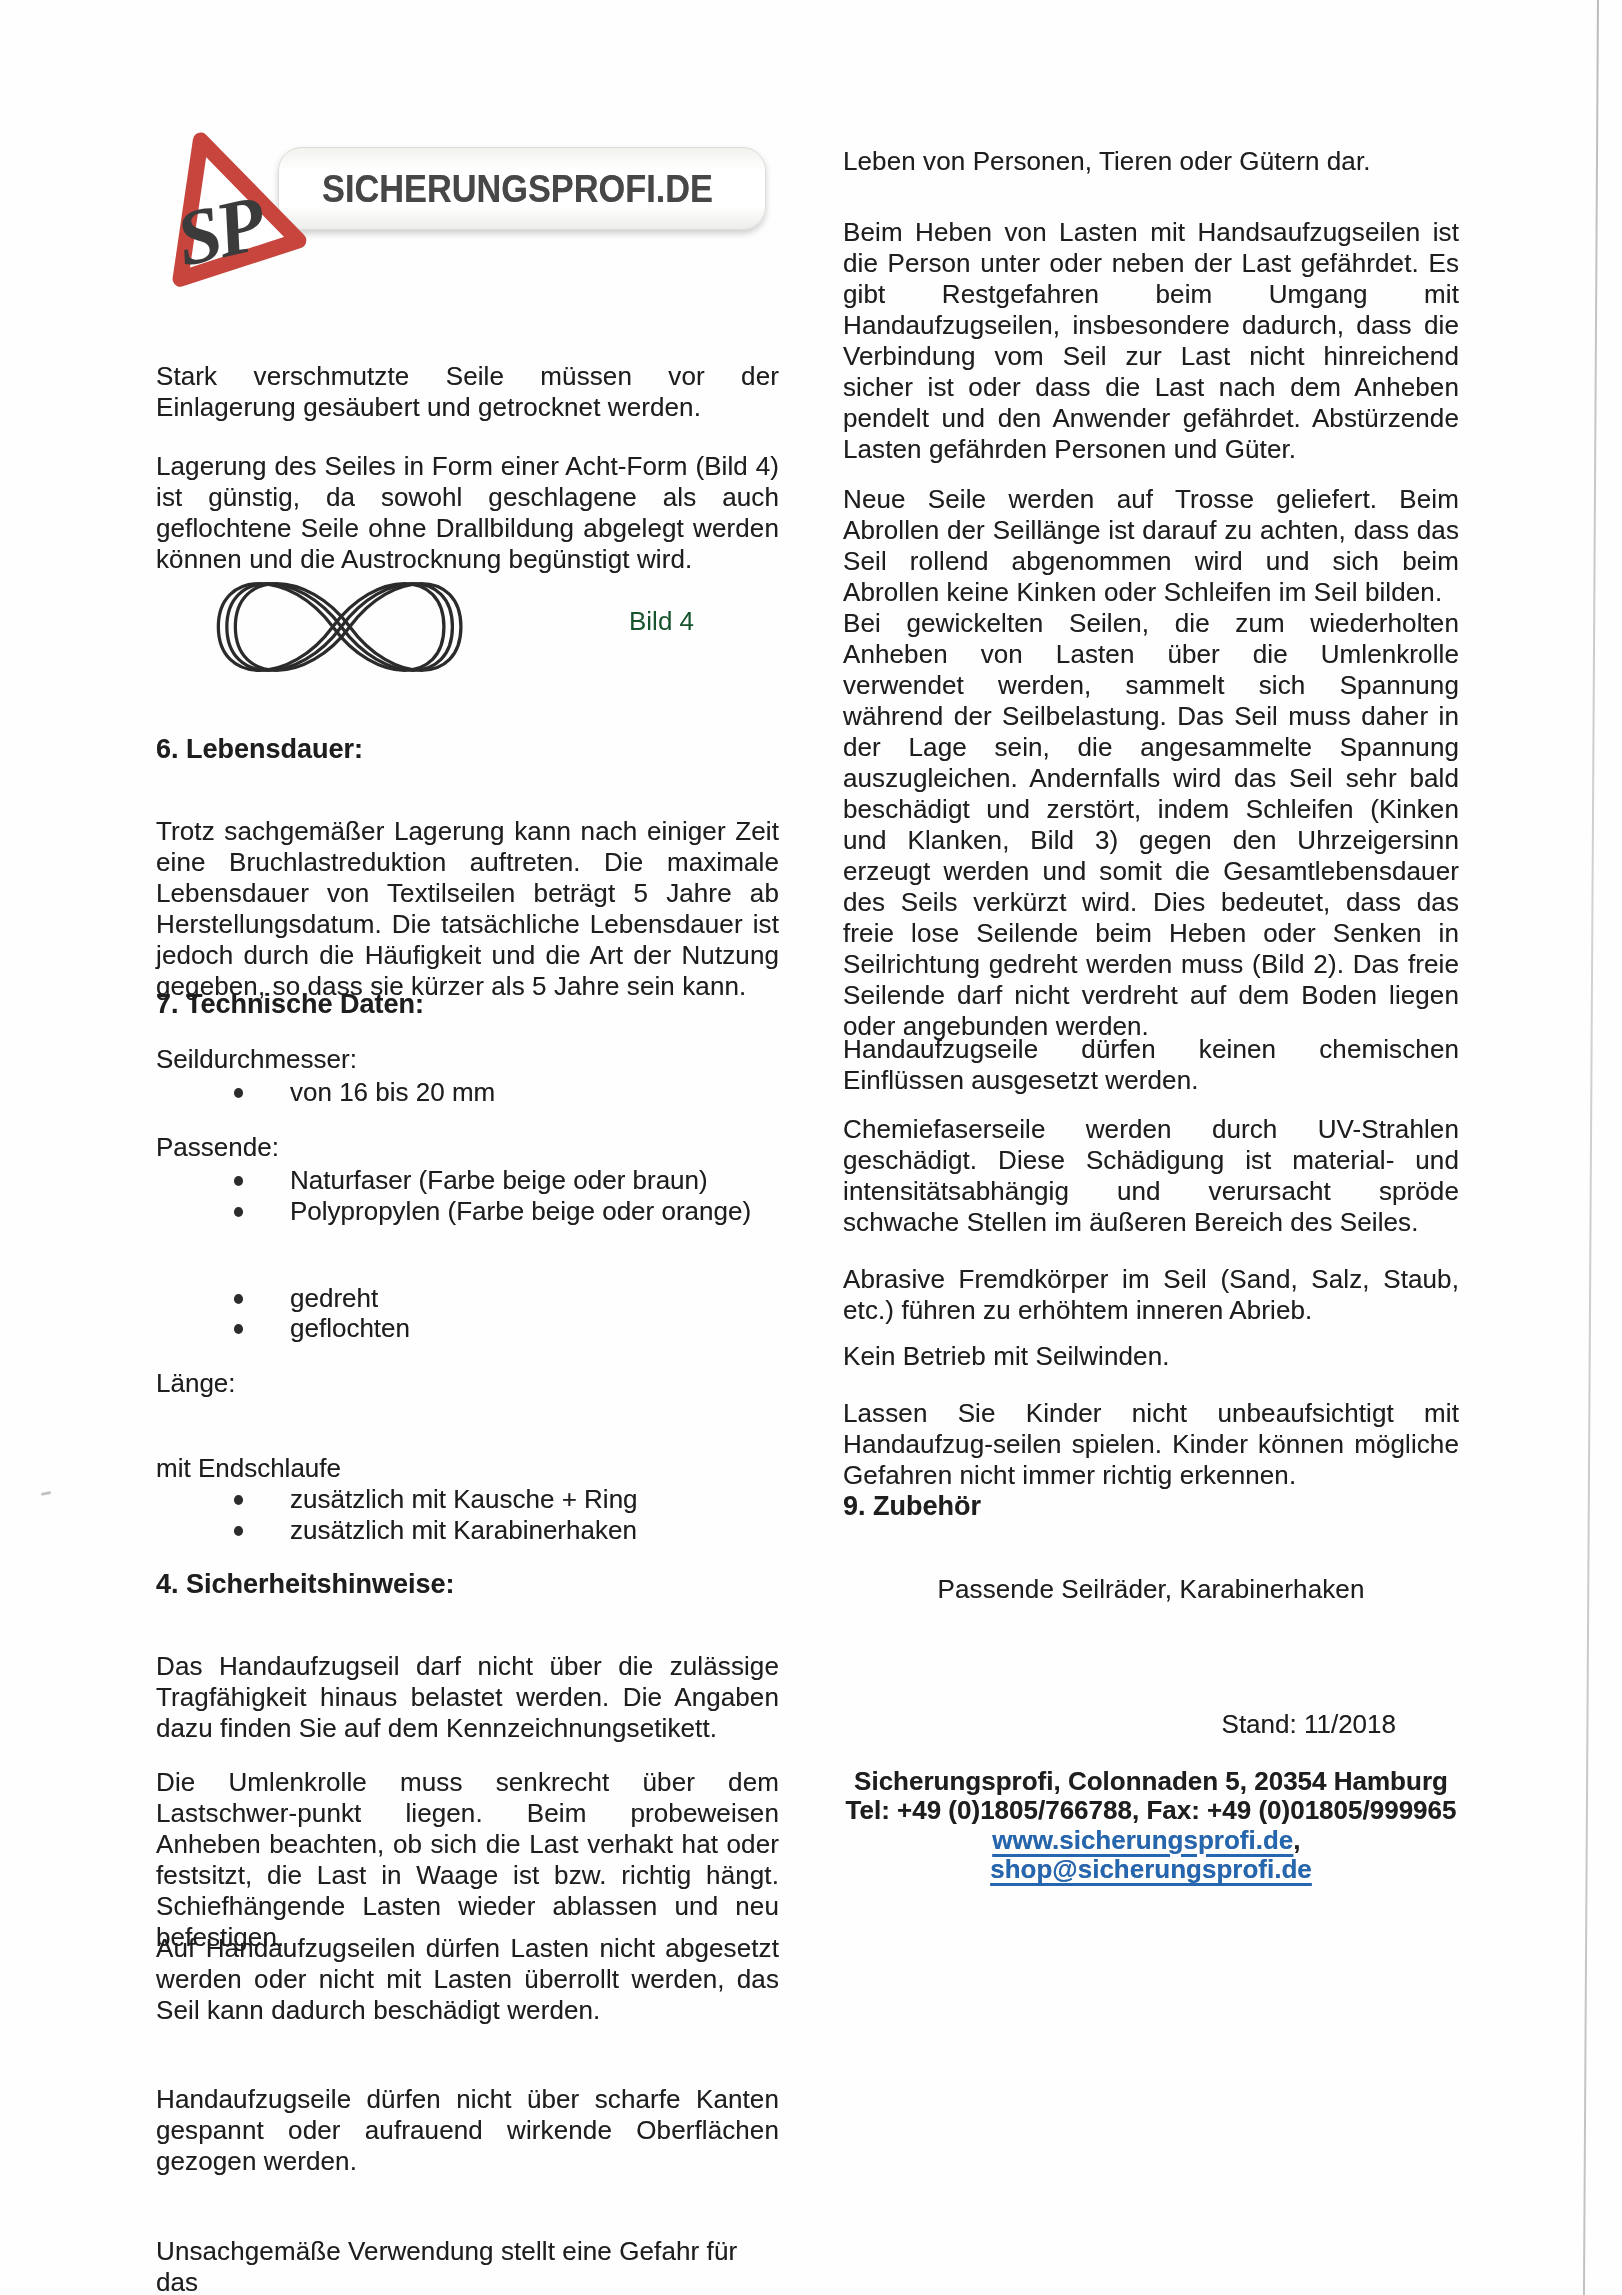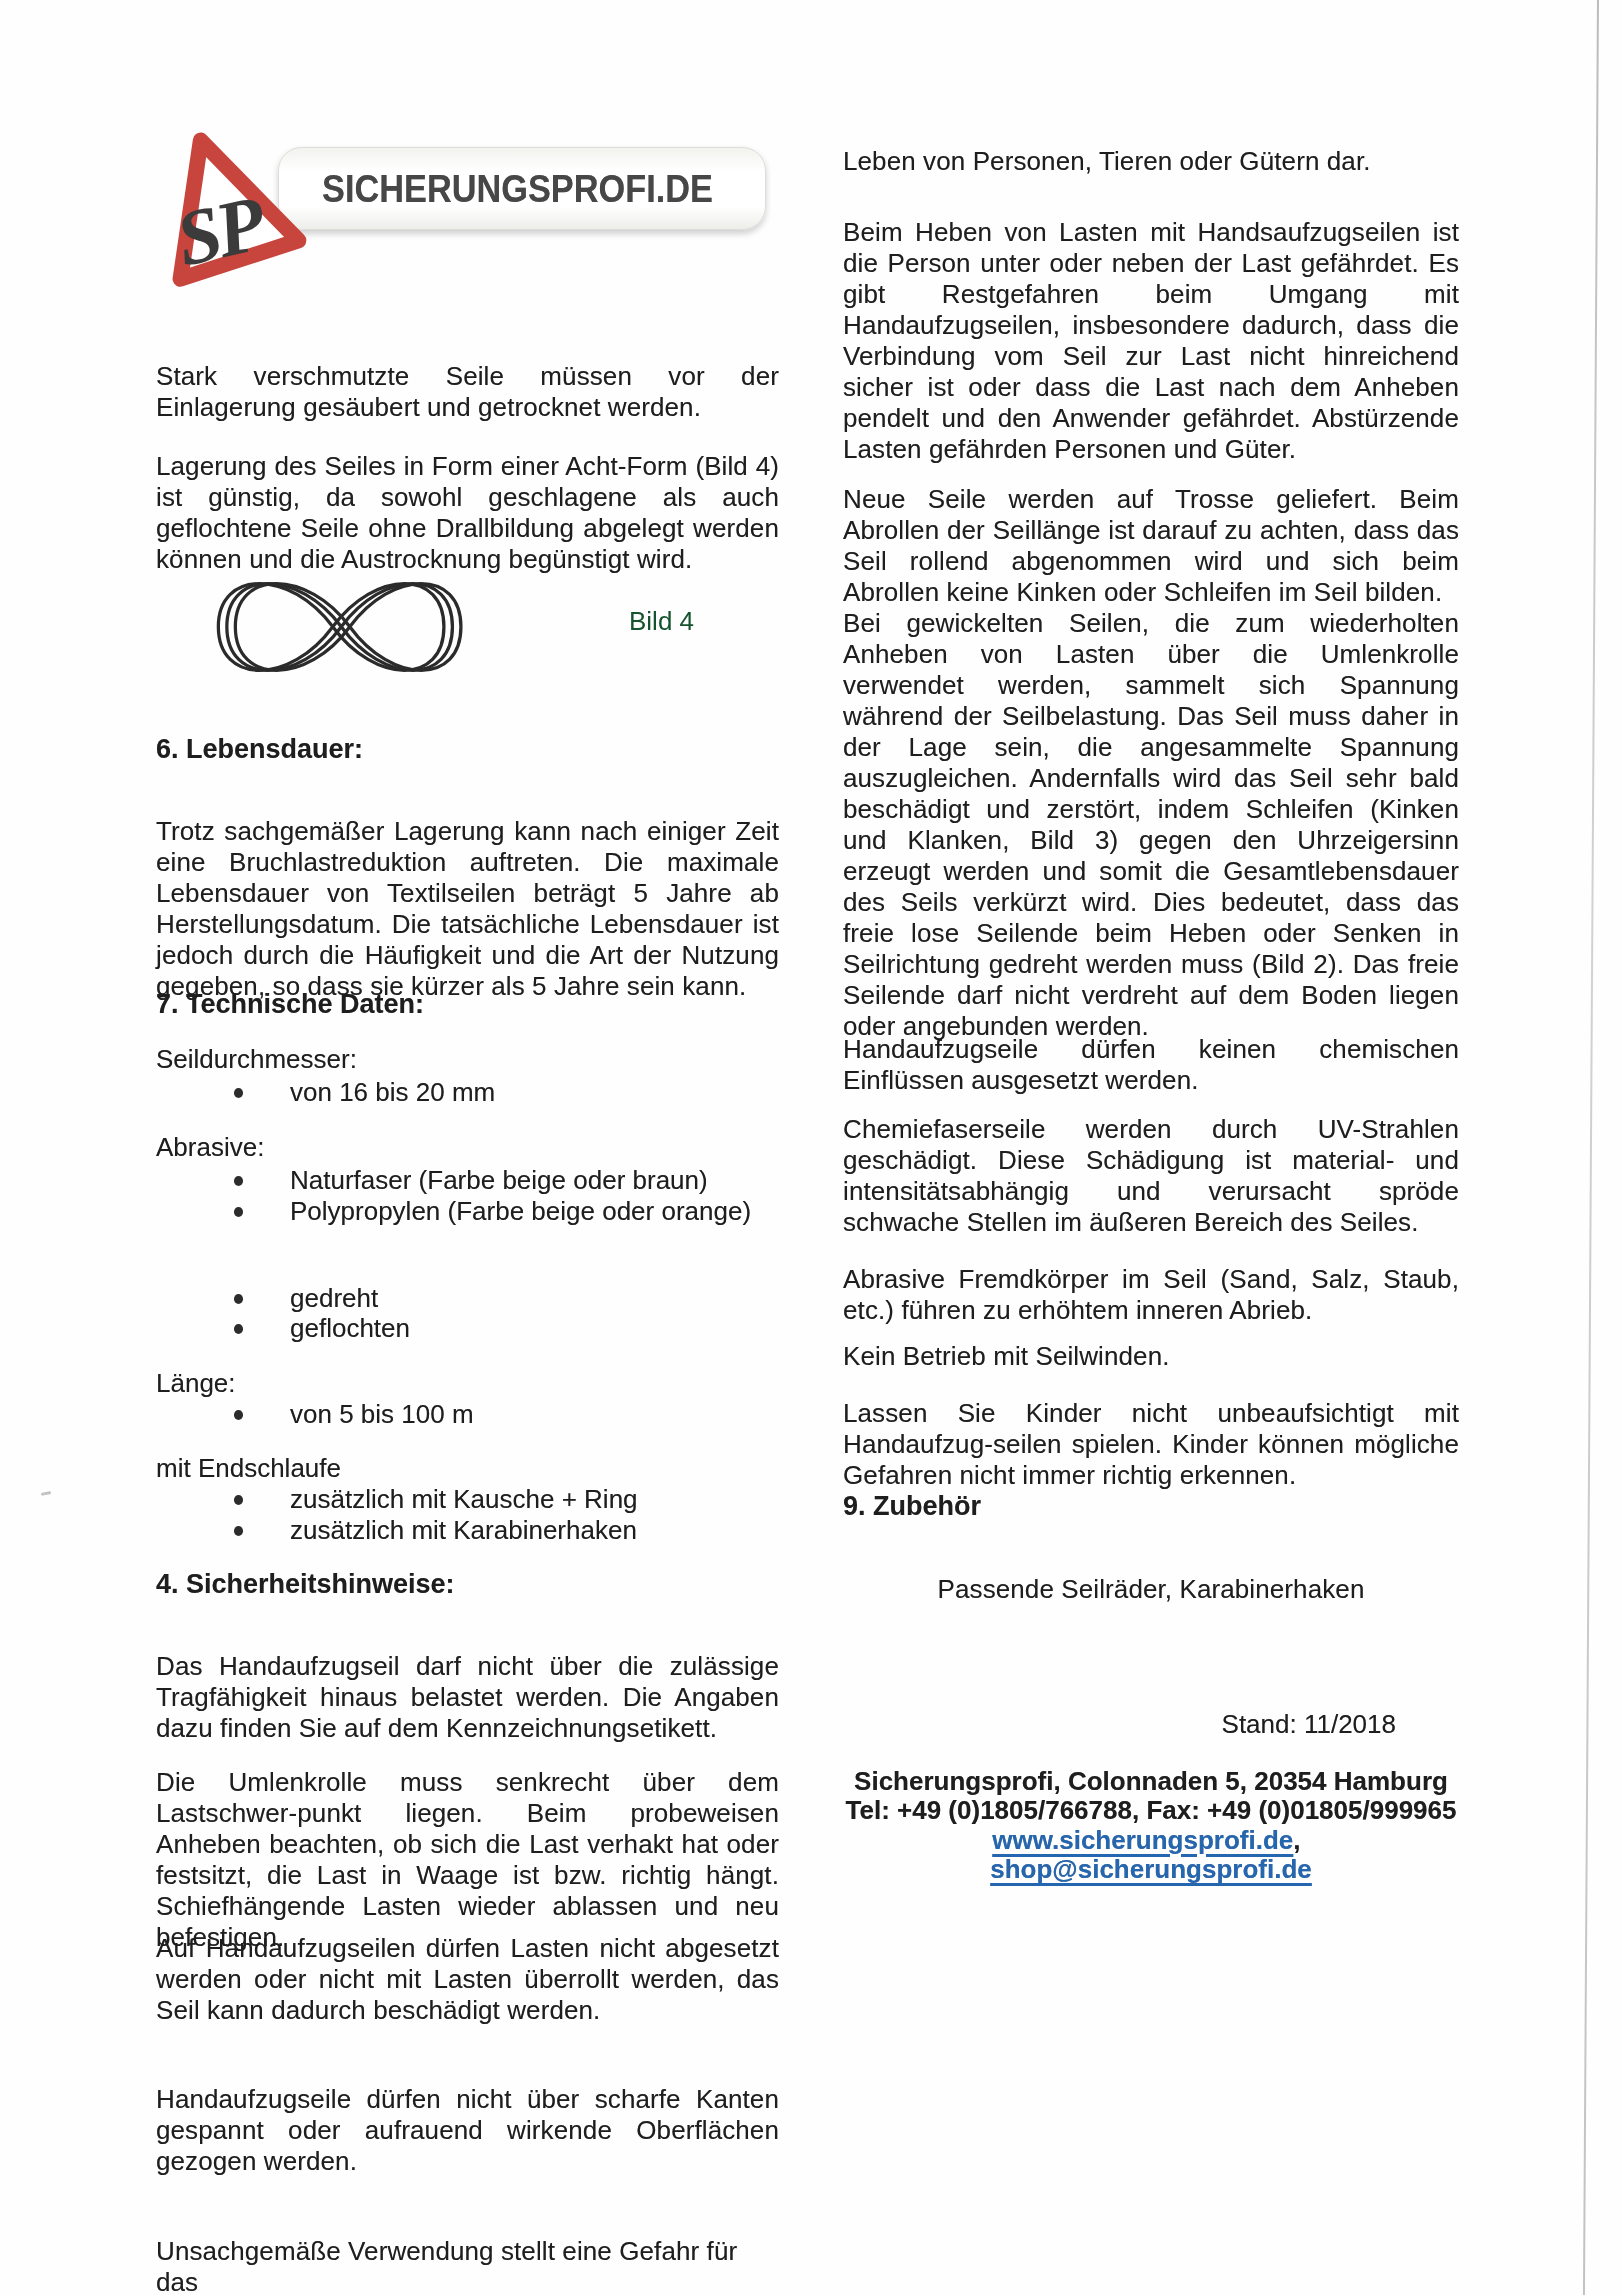--- a/index.html
+++ b/index.html
@@ -120,29 +120,28 @@
   <div class="fig-label">Bild 4</div>
 
   <div class="line h lc" style="top:734px">6. Lebensdauer:</div>
   <p class="para lc" style="top:790px">Trotz sachgemäßer Lagerung kann nach einiger Zeit eine Bruchlastreduktion auftreten. Die maximale Lebensdauer von Textilseilen beträgt 5 Jahre ab Herstellungsdatum. Die tatsächliche Lebensdauer ist jedoch durch die Häufigkeit und die Art der Nutzung gegeben, so dass sie kürzer als 5 Jahre sein kann.</p>
 
   <div class="line h lc" style="top:989px">7. Technische Daten:</div>
 
   <div class="line lc" style="top:1044px">Seildurchmesser:</div>
   <div class="li lc" style="top:1077px">von 16 bis 20 mm</div>
 
-  <div class="line lc" style="top:1132px">Abrasive:</div>
+  <div class="line lc" style="top:1132px">Passende:</div>
   <div class="li lc" style="top:1165px">Naturfaser (Farbe beige oder braun)</div>
   <div class="li lc" style="top:1196px">Polypropylen (Farbe beige oder orange)</div>
 
   <div class="li lc" style="top:1283px">gedreht</div>
   <div class="li lc" style="top:1313px">geflochten</div>
 
   <div class="line lc" style="top:1368px">Länge:</div>
-  <div class="li lc" style="top:1399px">von 5 bis 100 m</div>
 
   <div class="line lc" style="top:1453px">mit Endschlaufe</div>
   <div class="li lc" style="top:1484px">zusätzlich mit Kausche + Ring</div>
   <div class="li lc" style="top:1515px">zusätzlich mit Karabinerhaken</div>
 
   <div class="line h lc" style="top:1569px">4. Sicherheitshinweise:</div>
   <p class="para lc" style="top:1625px">Das Handaufzugseil darf nicht über die zulässige Tragfähigkeit hinaus belastet werden. Die Angaben dazu finden Sie auf dem Kennzeichnungsetikett.</p>
   <p class="para lc" style="top:1741px">Die Umlenkrolle muss senkrecht über dem Lastschwer-punkt liegen. Beim probeweisen Anheben beachten, ob sich die Last verhakt hat oder festsitzt, die Last in Waage ist bzw. richtig hängt. Schiefhängende Lasten wieder ablassen und neu befestigen.</p>
   <p class="para lc" style="top:1907px">Auf Handaufzugseilen dürfen Lasten nicht abgesetzt werden oder nicht mit Lasten überrollt werden, das Seil kann dadurch beschädigt werden.</p>
   <p class="para lc" style="top:2058px">Handaufzugseile dürfen nicht über scharfe Kanten gespannt oder aufrauend wirkende Oberflächen gezogen werden.</p>

